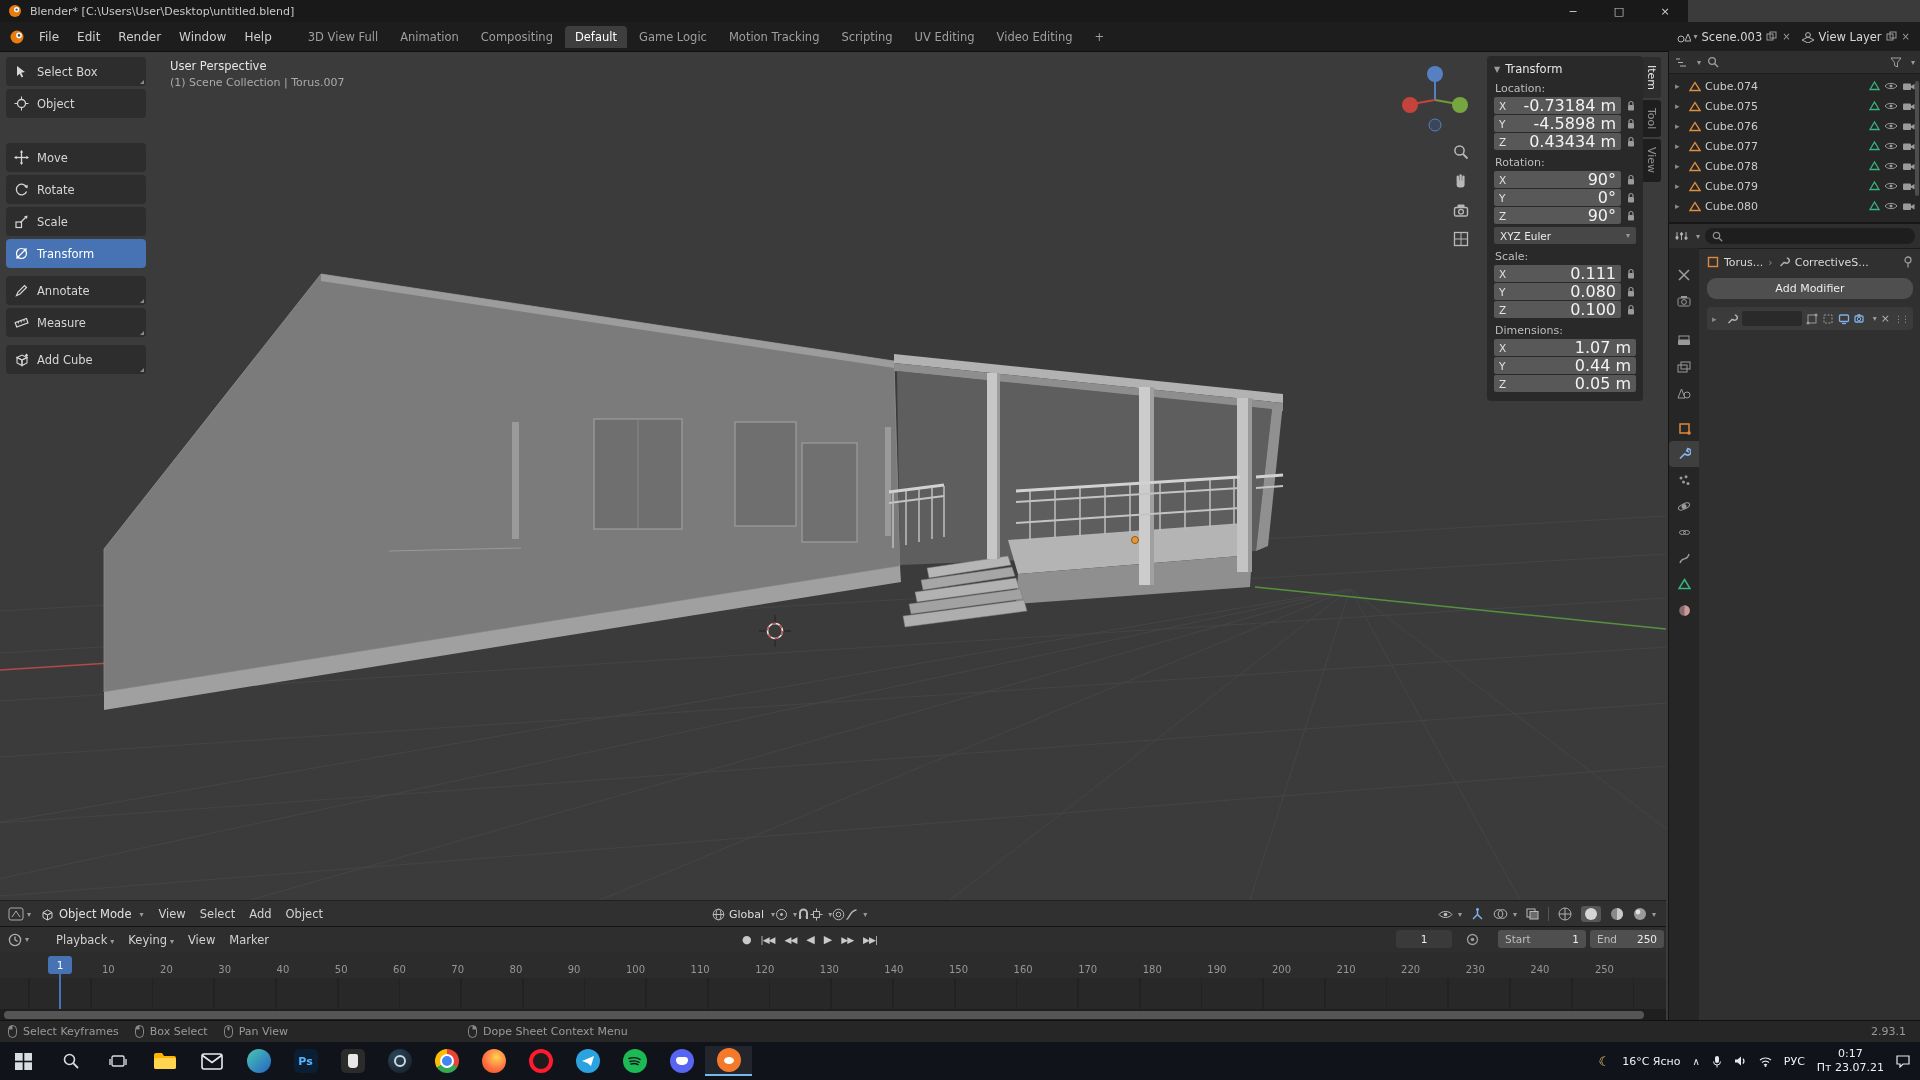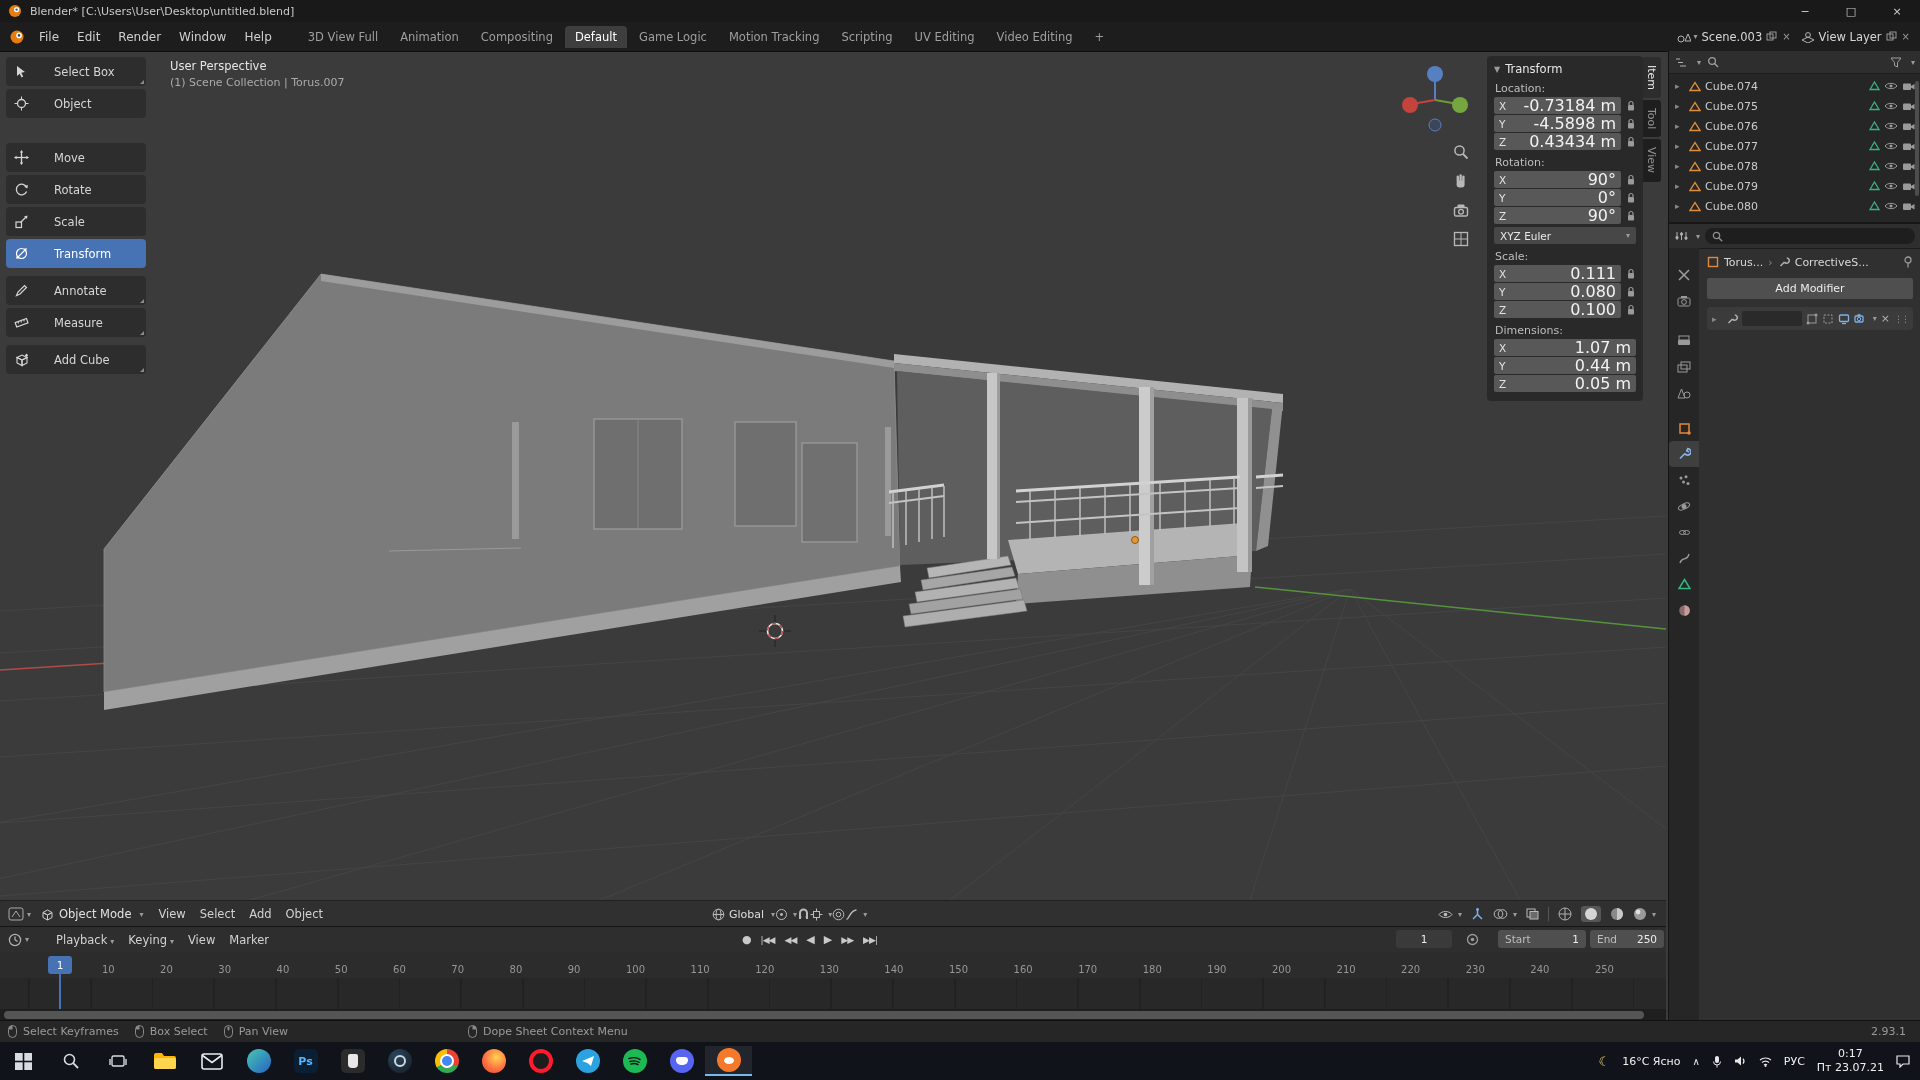--- a/index.html
+++ b/index.html
@@ -3,30 +3,30 @@
 <meta charset="utf-8">
 <style>
   html,body{margin:0;padding:0;background:#000}
   .screen{position:relative;width:1920px;height:1080px;background:#3b3b3b;overflow:hidden;
           font-family:"DejaVu Sans","Liberation Sans",sans-serif;color:#d8d8d8}
   .abs{position:absolute}
   svg{display:block}
   .row{display:flex;align-items:center}
   .chev{font-size:8px;color:#9a9a9a;margin-left:3px}
   
-  .titlebar{left:0;top:0;width:1920px;height:22px;background:#191919;display:flex;align-items:center}
+  .titlebar{left:0;top:0;width:1688px;height:22px;background:#191919;display:flex;align-items:center}
   .wbtn{width:46px;height:22px;display:flex;align-items:center;justify-content:center;color:#cfcfcf;font-size:11px}
   
   .topbar{left:0;top:22px;width:1920px;height:29px;background:#1d1d1d;display:flex;align-items:center;border-bottom:1px solid #0f0f0f}
   .menu{padding:0 9px;font-size:12px;color:#cfcfcf}
   .wtab{padding:4px 10px;font-size:11.5px;color:#9f9f9f;border-radius:4px 4px 0 0;margin:0 1px}
   .wtab.active{background:#3e3e3e;color:#fff}
   .selname{font-size:11.5px;color:#d6d6d6;margin:0 4px}
   
-  .toolbtn{height:29px;background:rgba(44,44,44,.95);border-radius:4px;display:flex;align-items:center;gap:25px;
+  .toolbtn{height:29px;background:rgba(44,44,44,.95);border-radius:4px;display:flex;align-items:center;gap:8px;
            padding:0 8px;font-size:11.5px;color:#d6d6d6;position:relative;width:124px}
   .toolbtn.active{background:#4772b3;color:#fff}
   .toolbtn.sub::after{content:"";position:absolute;right:2px;bottom:2px;border-left:4px solid transparent;border-bottom:4px solid #8a8a8a}
   
   .npanel{background:rgba(41,41,41,.96);border-radius:4px;padding:6px 7px 8px 7px;width:156px;box-sizing:border-box}
   .np-label{font-size:11px;color:#bdbdbd;margin:6px 0 2px 1px}
   .np-row{display:flex;align-items:center;gap:5px;margin:1px 0}
   .np-field{flex:1;height:17px;background:#585858;border-radius:2px;display:flex;align-items:center;padding:0 5px}
   .np-field .ax{font-size:10.5px;color:#e2e2e2}
   .np-field .val{margin-left:auto;font-size:16px;color:#f2f2f2}
@@ -845,21 +845,21 @@
         <svg width="12" height="12">
             <path d="M2.5 10 L6.5 6 M6.5 6 a2.6 2.6 0 1 0 2.3-4" fill="none" stroke="#b0b0b0" stroke-width="1.5"></path>
           </svg>
         <span style="font-size:11px;color:#d8d8d8">CorrectiveS...</span>
         <div style="flex:1"></div>
         <svg width="10" height="12">
             <circle cx="5" cy="4" r="3" fill="none" stroke="#9a9a9a" stroke-width="1.3"></circle>
             <line x1="5" y1="7" x2="5" y2="11.5" stroke="#9a9a9a" stroke-width="1.3"></line>
           </svg>
       </div>
-      <div style="margin:2px 8px 8px 8px;height:21px;background:#4f4f4f;border-radius:2px;display:flex;align-items:center;justify-content:center;font-size:11px;color:#ececec">
+      <div style="margin:2px 8px 8px 8px;height:21px;background:#4f4f4f;border-radius:9px;display:flex;align-items:center;justify-content:center;font-size:11px;color:#ececec">
         <span>Add Modifier</span>
       </div>
       <div class="row" style="margin:0 8px;height:23px;background:#3b3b3b;border-radius:4px;padding:0 5px;gap:4px">
         <span class="disc">▸</span>
         <svg width="12" height="12">
             <path d="M2.5 10 L6.5 6 M6.5 6 a2.6 2.6 0 1 0 2.3-4" fill="none" stroke="#b0b0b0" stroke-width="1.5"></path>
           </svg>
         <div style="flex:1;height:15px;background:#2a2a2a;border-radius:2px"></div>
         <svg width="12" height="12">
             <rect x="2" y="2" width="8" height="8" fill="none" stroke="#9a9a9a"></rect>

